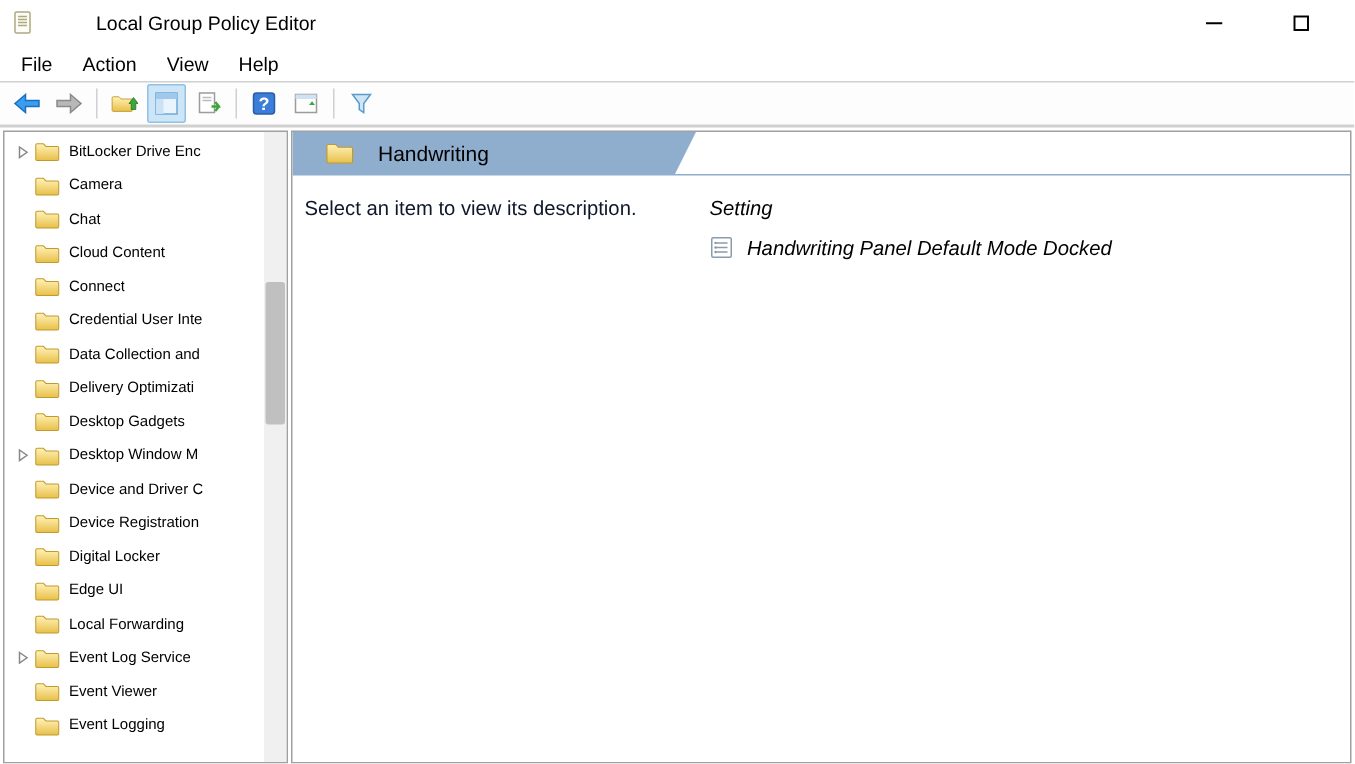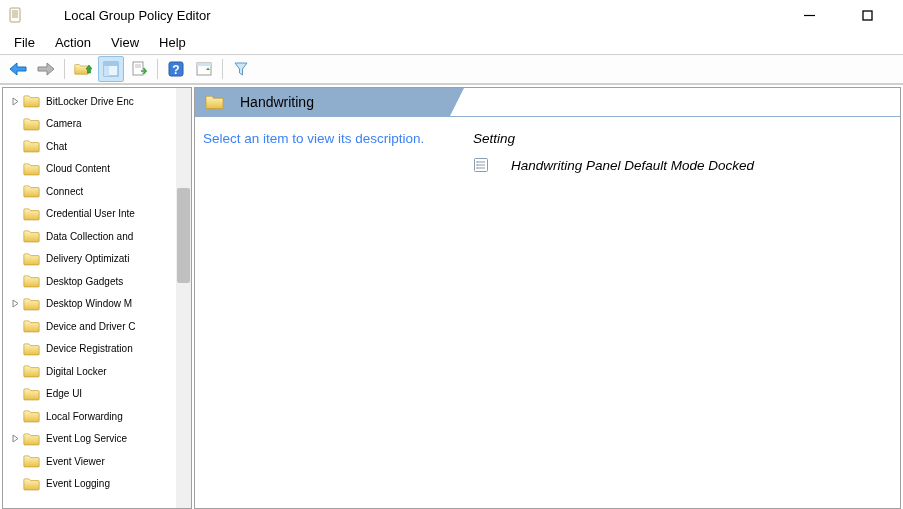--- a/index.html
+++ b/index.html
@@ -172,21 +172,21 @@
       display: flex;
       flex-direction: column;
       overflow: hidden;
     }
     .header-band {
       background: #8faecd;
       height: 28px;
       width: 255px;
       display: flex;
       align-items: center;
-      padding-left: 10px;
+      padding-left: 22px;
       gap: 10px;
       border-top-right-radius: 0;
       position: relative;
     }
     .header-band::after {
       content: "";
       position: absolute;
       right: -14px;
       top: 0;
       width: 0;
@@ -208,35 +208,35 @@
       background: #8faecd;
     }
     .detail-body {
       display: flex;
       padding: 14px 8px 8px 8px;
       gap: 20px;
     }
     .detail-desc {
       width: 250px;
       font-size: 13.5px;
-      color: #3b82f6;
+      color: #0f172a;
     }
     .detail-list {
       flex: 1;
       font-style: italic;
     }
     .col-header {
       font-size: 13.5px;
       color: #000;
       margin-bottom: 8px;
     }
     .setting-row {
       display: flex;
       align-items: center;
-      gap: 22px;
+      gap: 9px;
       height: 22px;
       cursor: pointer;
       font-size: 13.5px;
     }
     .setting-icon {
       width: 16px;
       height: 16px;
       flex-shrink: 0;
     }
   </style>

